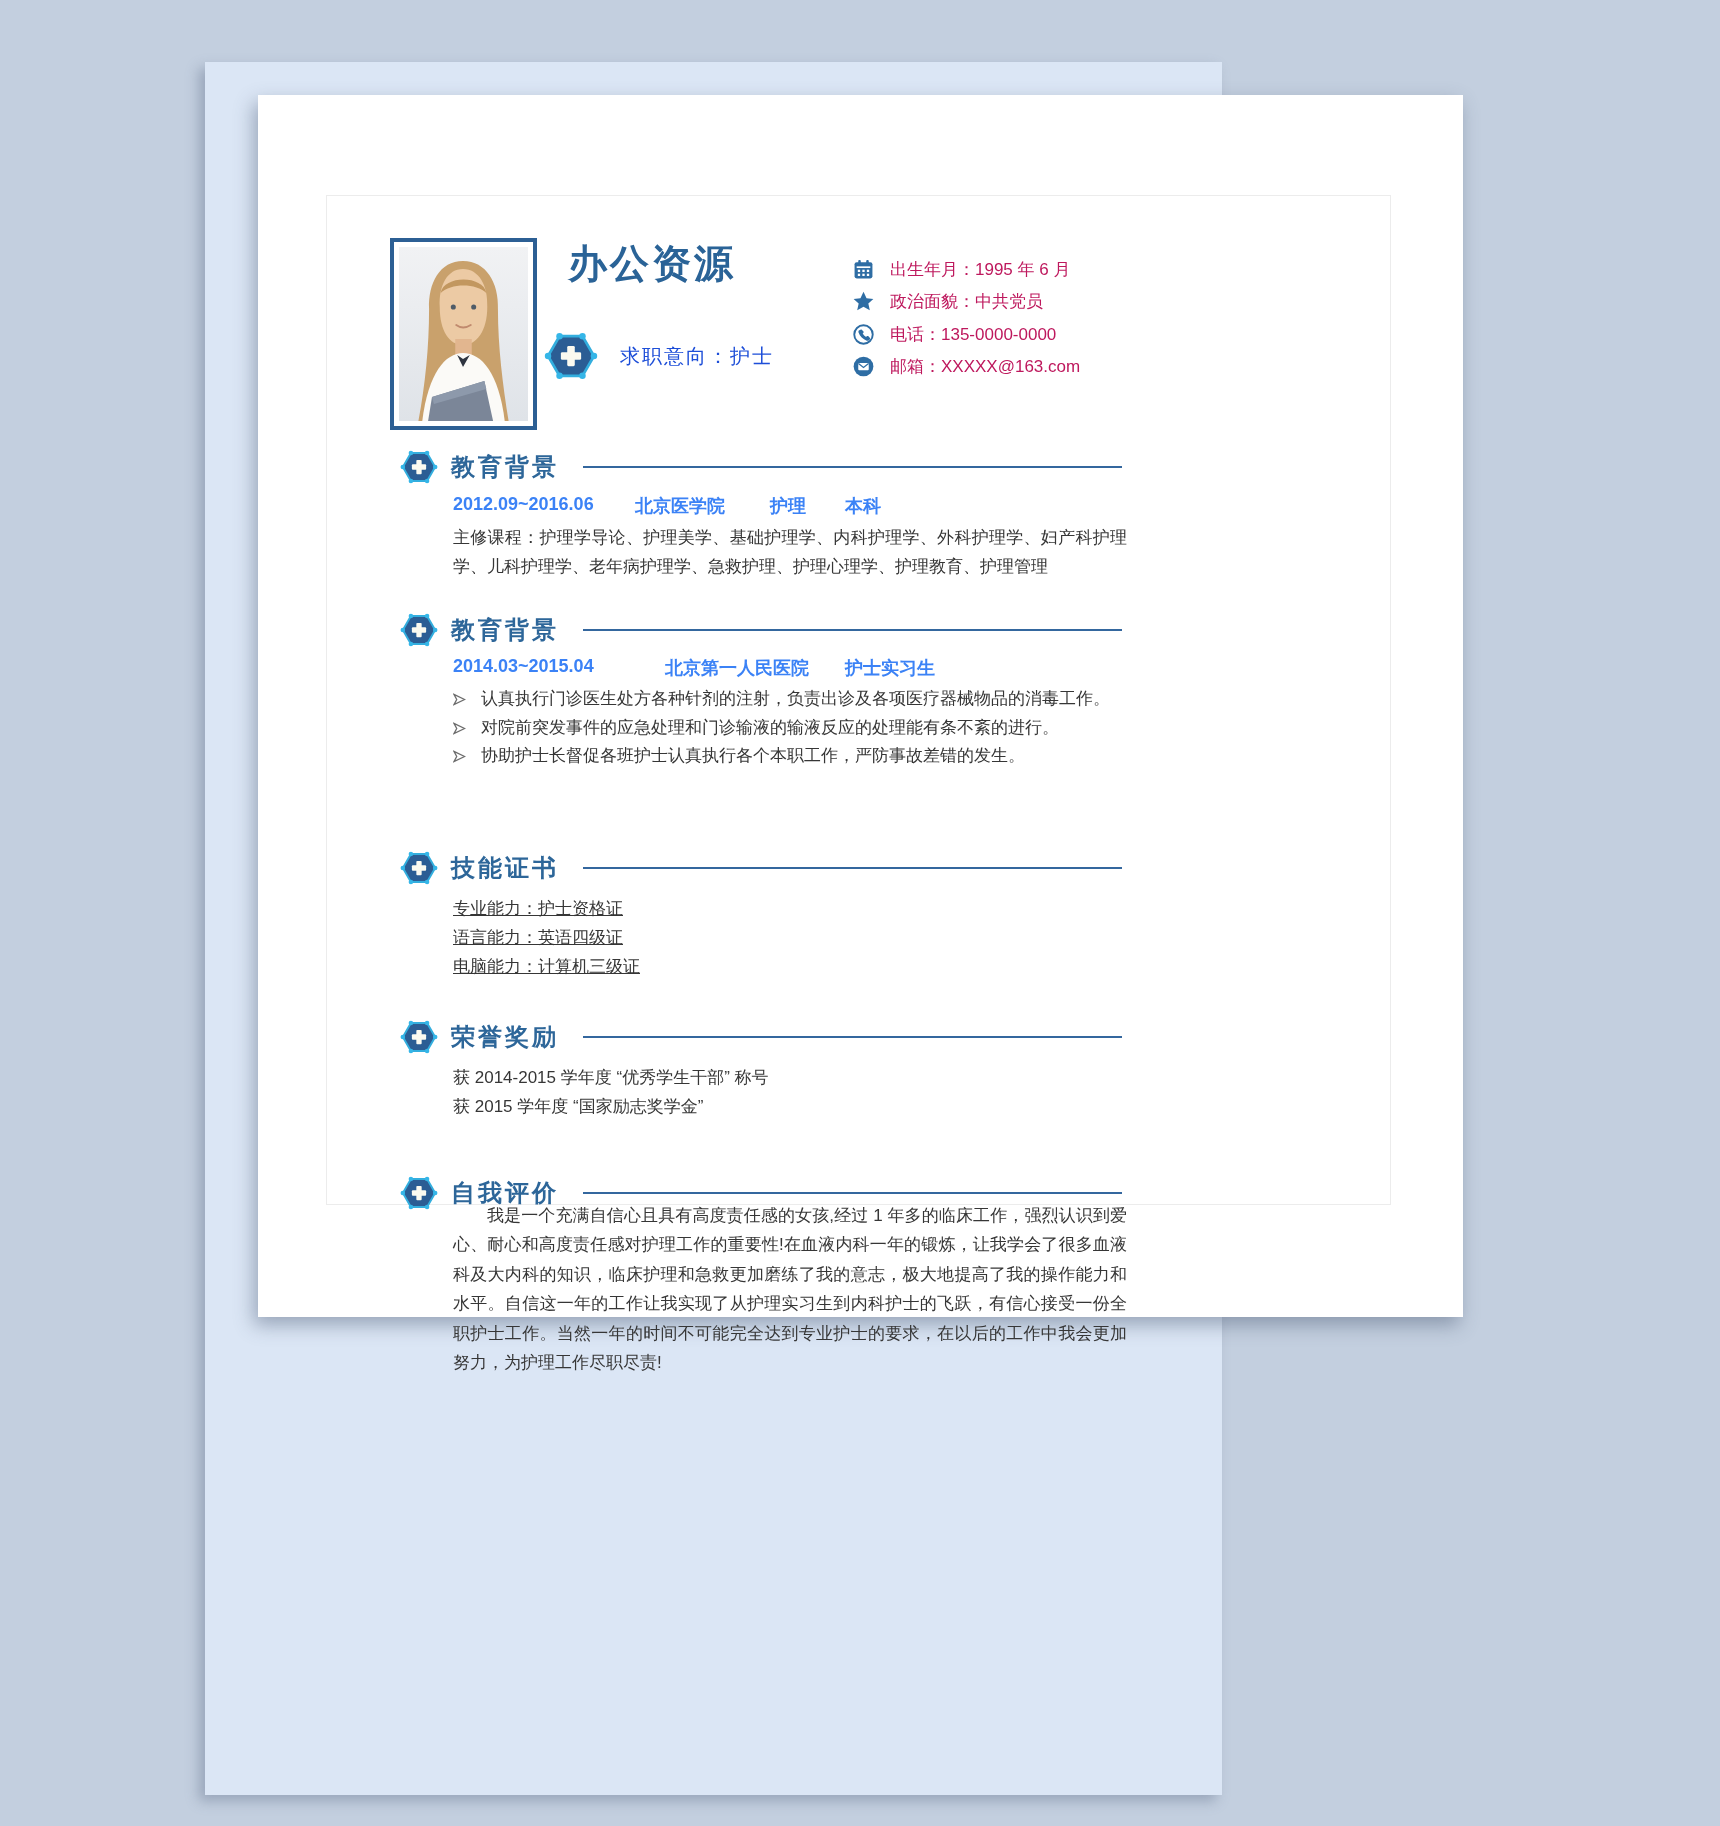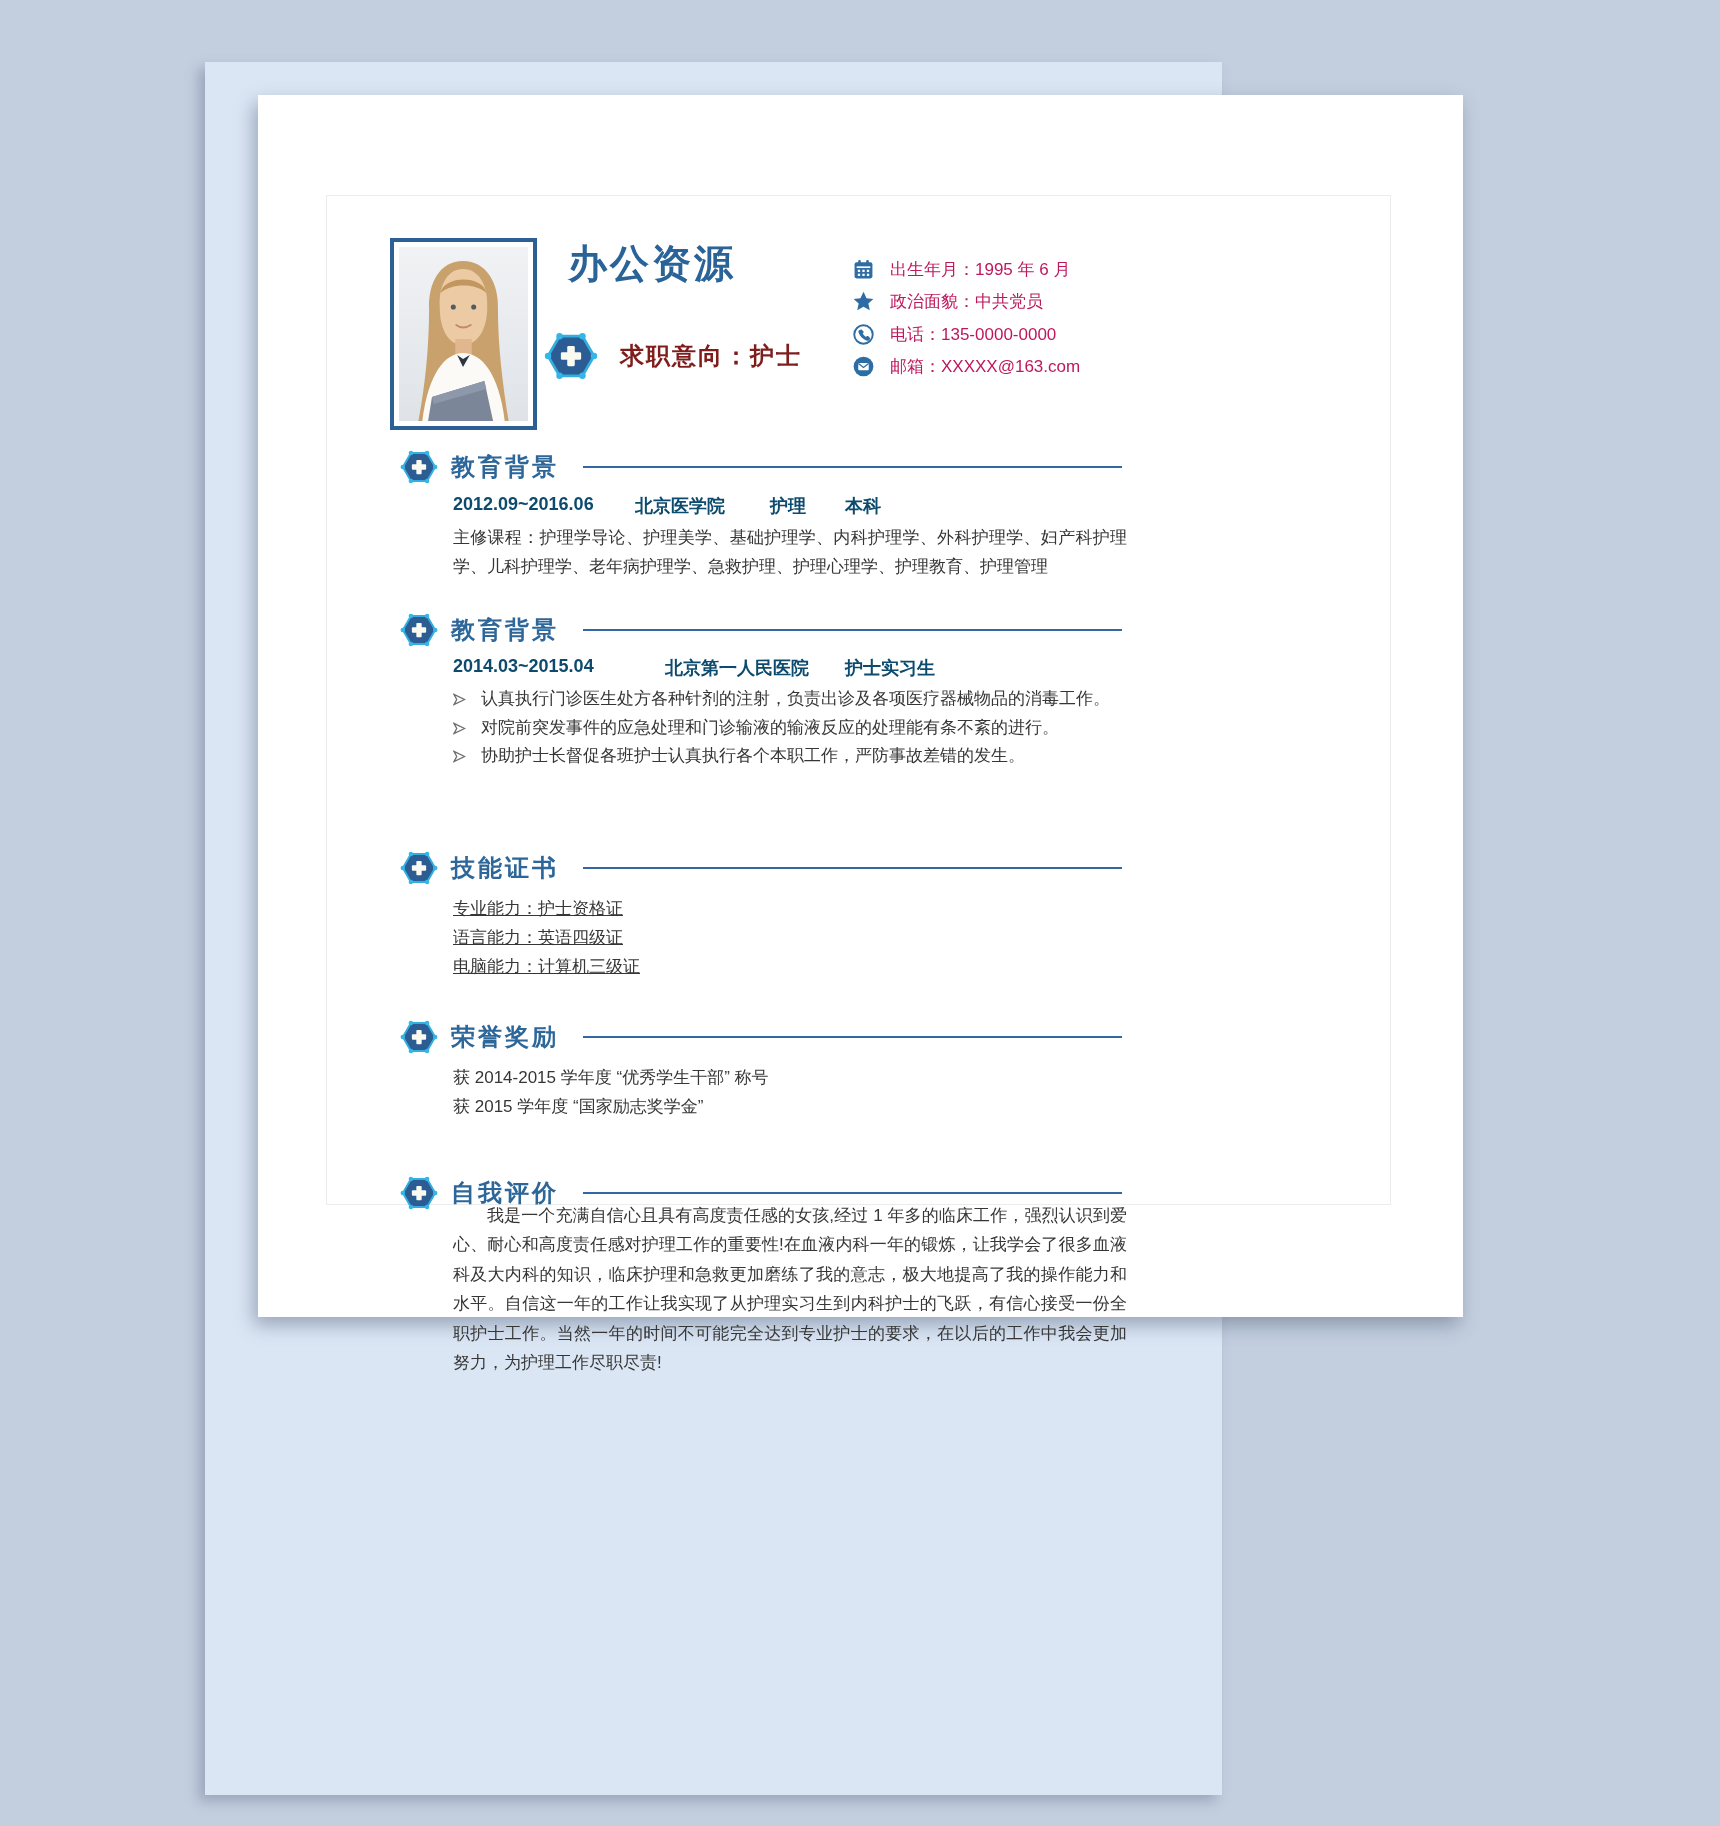--- a/index.html
+++ b/index.html
@@ -32,43 +32,43 @@
   .name-title{
     position:absolute;left:310px;top:142px;margin:0;
     font-family:"Liberation Serif", serif;font-weight:bold;
     font-size:39px;color:#2a6397;letter-spacing:3px;
   }
   .intent-row{
     position:absolute;left:286px;top:234px;display:flex;align-items:center;gap:22px;
   }
   .intent-row .hex-l{width:54px;height:54px;}
   .intent-text{
-    font-family:"Liberation Serif", serif;font-weight:bold;
-    font-size:24px;color:#7f1d1d;letter-spacing:2px;
+    font-family:"Liberation Serif", serif;font-weight:normal;
+    font-size:20px;color:#1d4ed8;letter-spacing:2px;
   }
   .contact{position:absolute;left:595px;top:158px;}
   .contact-row{display:flex;align-items:center;height:32.5px;gap:16px;}
   .contact-row .c-icon{width:21px;height:21px;flex:none;display:flex;}
   .contact-row .c-icon svg{width:21px;height:21px;}
   .c-text{font-size:17px;color:#be185d;}
   
   .sec-head{
     position:absolute;left:142px;width:722px;height:40px;
     display:flex;align-items:center;
   }
   .sec-head .hex-s{width:38px;height:38px;flex:none;}
   .sec-title{
     margin:0 0 0 13px;font-family:"Liberation Serif", serif;font-weight:bold;
     font-size:24px;color:#2d6699;letter-spacing:3px;white-space:nowrap;
   }
   .sec-rule{flex:1;height:2px;background:#34679e;margin-left:24px;}
   
   .blue-row{
     position:absolute;left:195px;display:flex;
-    font-weight:bold;font-size:18px;color:#0c4a6e;white-space:nowrap;
+    font-weight:bold;font-size:18px;color:#3b82f6;white-space:nowrap;
   }
   .blue-row .col-a{width:182px;}
   .blue-row .col-b{width:135px;}
   .blue-row .col-c{width:75px;}
   .blue-row.work .col-a{width:212px;}
   .blue-row.work .col-b{width:180px;}
   .body-text{font-size:17px;line-height:29px;color:#363636;}
   .edu-courses{position:absolute;left:195px;top:428px;width:674px;text-align:justify;}
   .bullet-list{position:absolute;left:195px;top:590px;width:690px;margin:0;padding:0;list-style:none;}
   .bullet-list li{display:flex;gap:15px;line-height:28.6px;}

